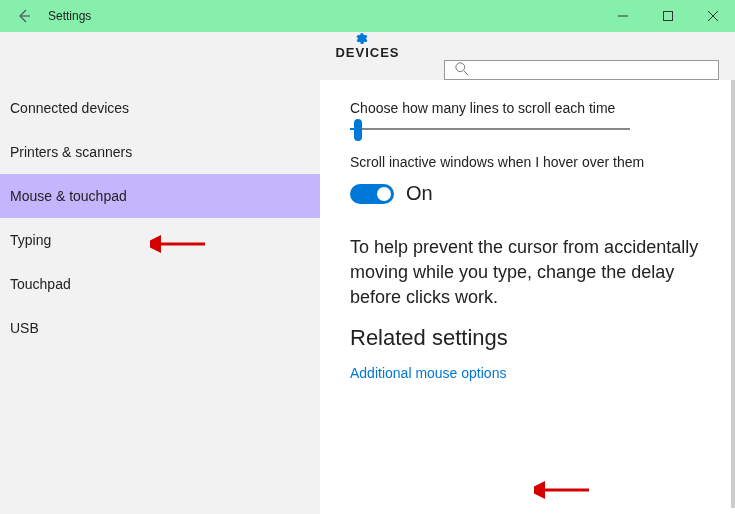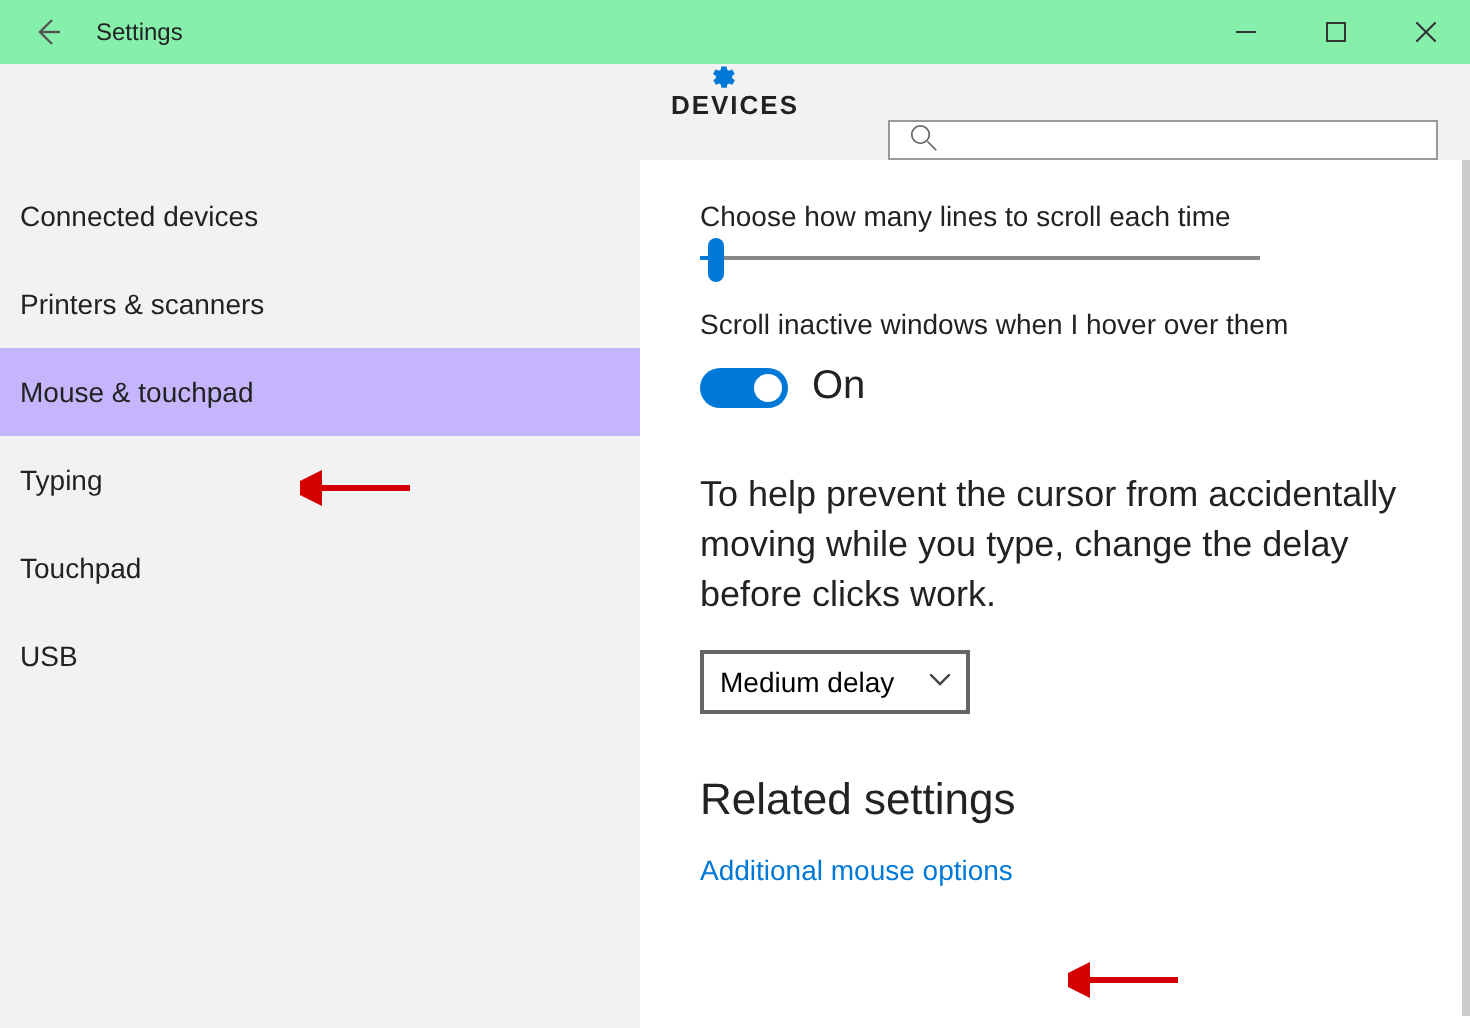--- a/index.html
+++ b/index.html
@@ -129,28 +129,20 @@
 
     <div class="setting-label">Scroll inactive windows when I hover over them</div>
     <div class="toggle-row">
       <div class="toggle">
         <div class="toggle-knob"></div>
       </div>
       <span class="toggle-label">On</span>
     </div>
 
     <div class="section-desc">To help prevent the cursor from accidentally moving while you type, change the delay before clicks work.</div>
-    <div class="dropdown">
-      <span>Medium delay</span>
-      <span class="chevron">
-        <svg width="10" height="6" viewBox="0 0 10 6">
-            <path d="M0 0 L5 5 L10 0" stroke="#444" stroke-width="1.2" fill="none"></path>
-          </svg>
-      </span>
-    </div>
 
     <div class="section-heading">Related settings</div>
     <div class="link">Additional mouse options</div>
   </div>
 </div>
 
 <div class="scrollbar"></div>
 
 <div class="arrow" style="left:150px; top:232px;">
   <svg width="60" height="24">

